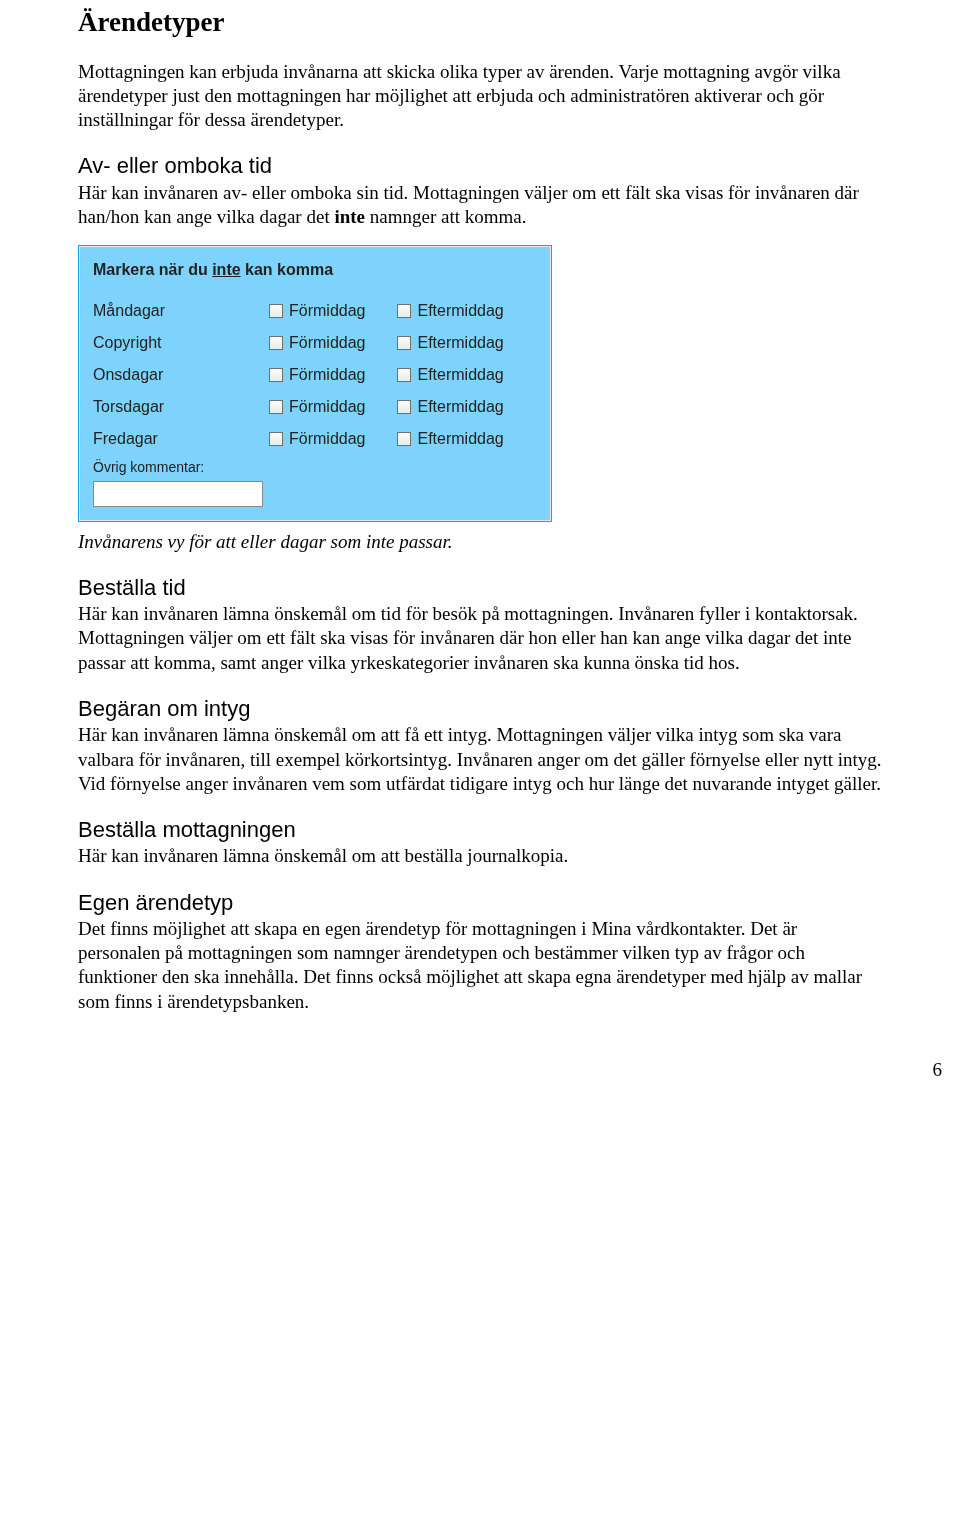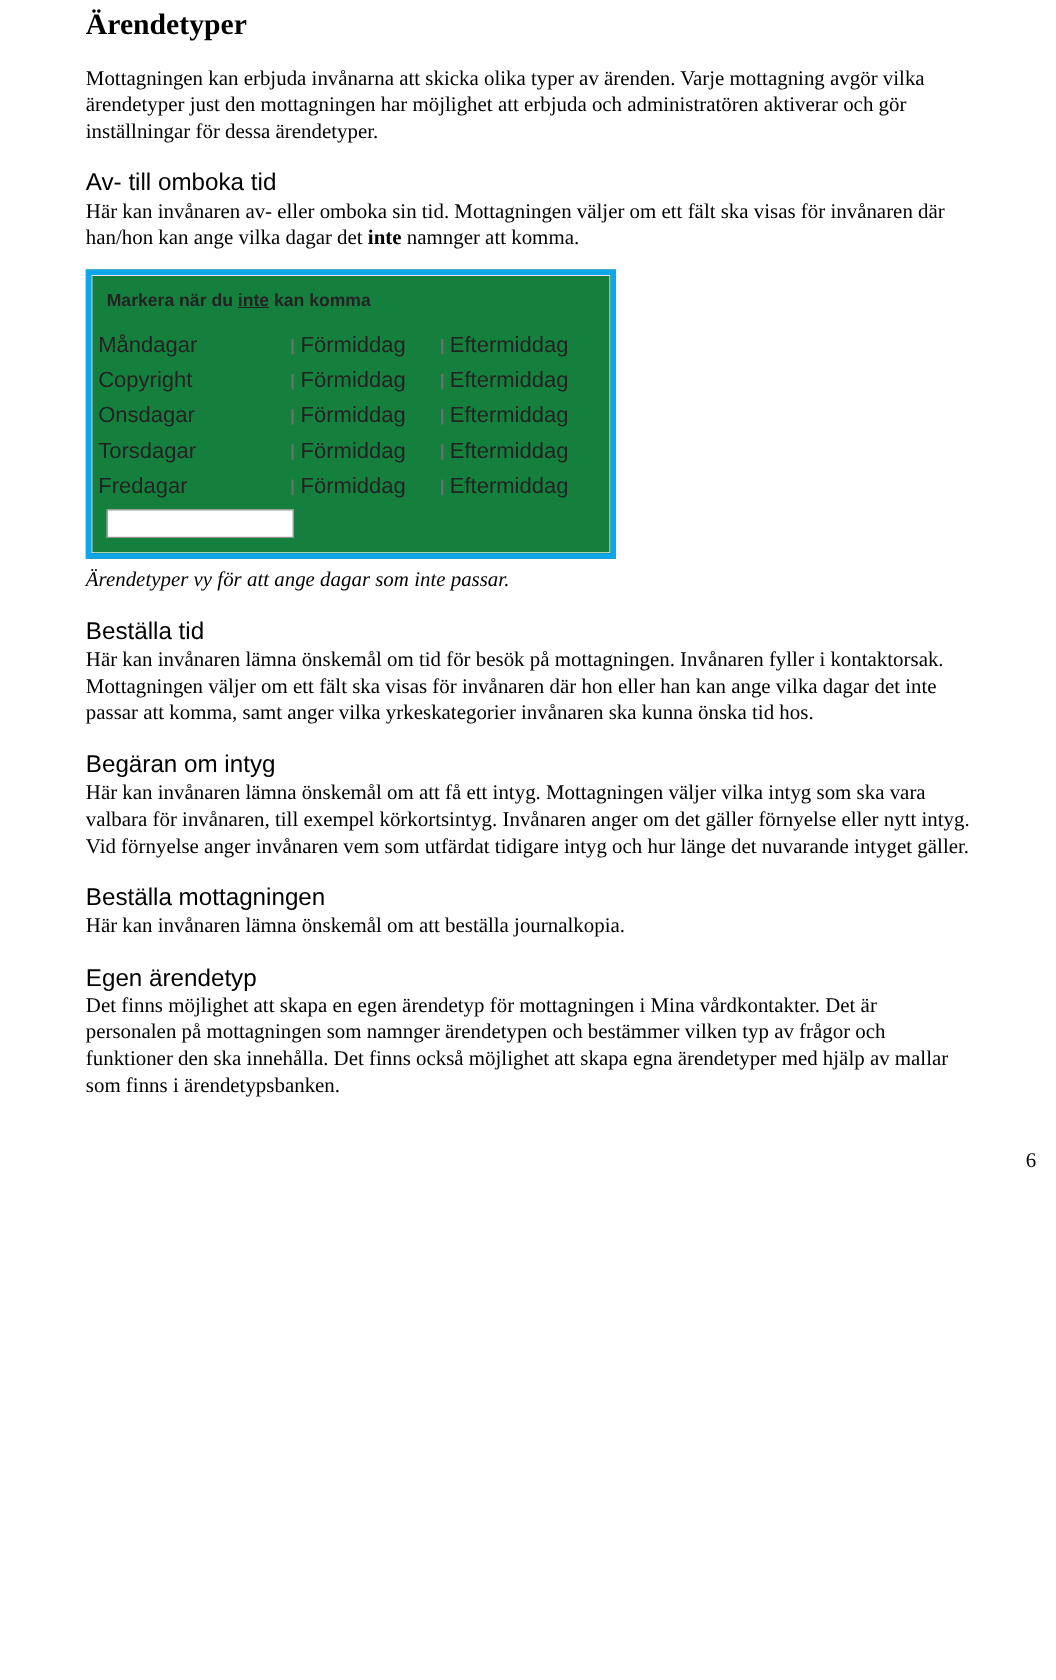--- a/index.html
+++ b/index.html
@@ -36,43 +36,42 @@
   .footer {
     text-align: center;
     margin-top: 44px;
     font-size: 19px;
   }
   .pagenum {
     float: right;
     margin-right: -60px;
   }
   .form-box {
-    border: 5px solid #0ea5e9;
+    border: 1px solid #0ea5e9;
     width: 472px;
     margin: 14px 0 8px 0;
-    background: #15803d;
+    background: #7dd3fc;
     box-shadow: 0 0 0 1px #e6e6e6 inset;
     font-family: Arial, Helvetica, sans-serif;
   }
   .form-inner {
     padding: 14px 14px 14px 14px;
   }
   .form-title {
     font-weight: bold;
     font-size: 16px;
     margin-bottom: 14px;
     color: #222;
   }
   .day-row {
     display: flex;
     align-items: center;
     height: 32px;
-    font-size: 20px;
+    font-size: 16px;
     color: #222;
-    justify-content: center;
   }
   .day-label {
     width: 176px;
     flex: 0 0 176px;
   }
   .cb {
     display: inline-block;
     width: 14px;
     height: 14px;
     border: 1px solid #6f6f6f;
@@ -101,21 +100,21 @@
   }
   u { text-decoration: underline; }
 </style>
 </head>
 <body>
 
 <h1>Ärendetyper</h1>
 
 <p>Mottagningen kan erbjuda invånarna att skicka olika typer av ärenden. Varje mottagning avgör vilka ärendetyper just den mottagningen har möjlighet att erbjuda och administratören aktiverar och gör inställningar för dessa ärendetyper.</p>
 
-<h2>Av- till omboka tid</h2>
+<h2>Av- eller omboka tid</h2>
 <p class="section-p">
   <span>Här kan invånaren av- eller omboka sin tid. Mottagningen väljer om ett fält ska visas för invånaren där han/hon kan ange vilka dagar det </span><b>inte</b><span> namnger att komma.</span>
 </p>
 
 <div class="form-box">
   <div class="form-inner">
     <div class="form-title">
       <span>Markera när du </span><u>inte</u><span> kan komma</span>
     </div>
 
@@ -148,25 +147,26 @@
         <span class="cb-label">Eftermiddag</span>
     </div>
     <div class="day-row">
       <span class="day-label">Fredagar</span>
       <span class="cb"></span>
         <span class="cb-label">Förmiddag</span>
       <span class="cb"></span>
         <span class="cb-label">Eftermiddag</span>
     </div>
 
+    <div class="comment-label">Övrig kommentar:</div>
     <input class="comment-input" type="text" value="" style="">
   </div>
 </div>
 
-<p class="caption">Ärendetyper vy för att ange dagar som inte passar.</p>
+<p class="caption">Invånarens vy för att eller dagar som inte passar.</p>
 
 <h2>Beställa tid</h2>
 <p class="section-p">Här kan invånaren lämna önskemål om tid för besök på mottagningen. Invånaren fyller i kontaktorsak. Mottagningen väljer om ett fält ska visas för invånaren där hon eller han kan ange vilka dagar det inte passar att komma, samt anger vilka yrkeskategorier invånaren ska kunna önska tid hos.</p>
 
 <h2>Begäran om intyg</h2>
 <p class="section-p">Här kan invånaren lämna önskemål om att få ett intyg. Mottagningen väljer vilka intyg som ska vara valbara för invånaren, till exempel körkortsintyg. Invånaren anger om det gäller förnyelse eller nytt intyg. Vid förnyelse anger invånaren vem som utfärdat tidigare intyg och hur länge det nuvarande intyget gäller.</p>
 
 <h2>Beställa mottagningen</h2>
 <p class="section-p">Här kan invånaren lämna önskemål om att beställa journalkopia.</p>
 

